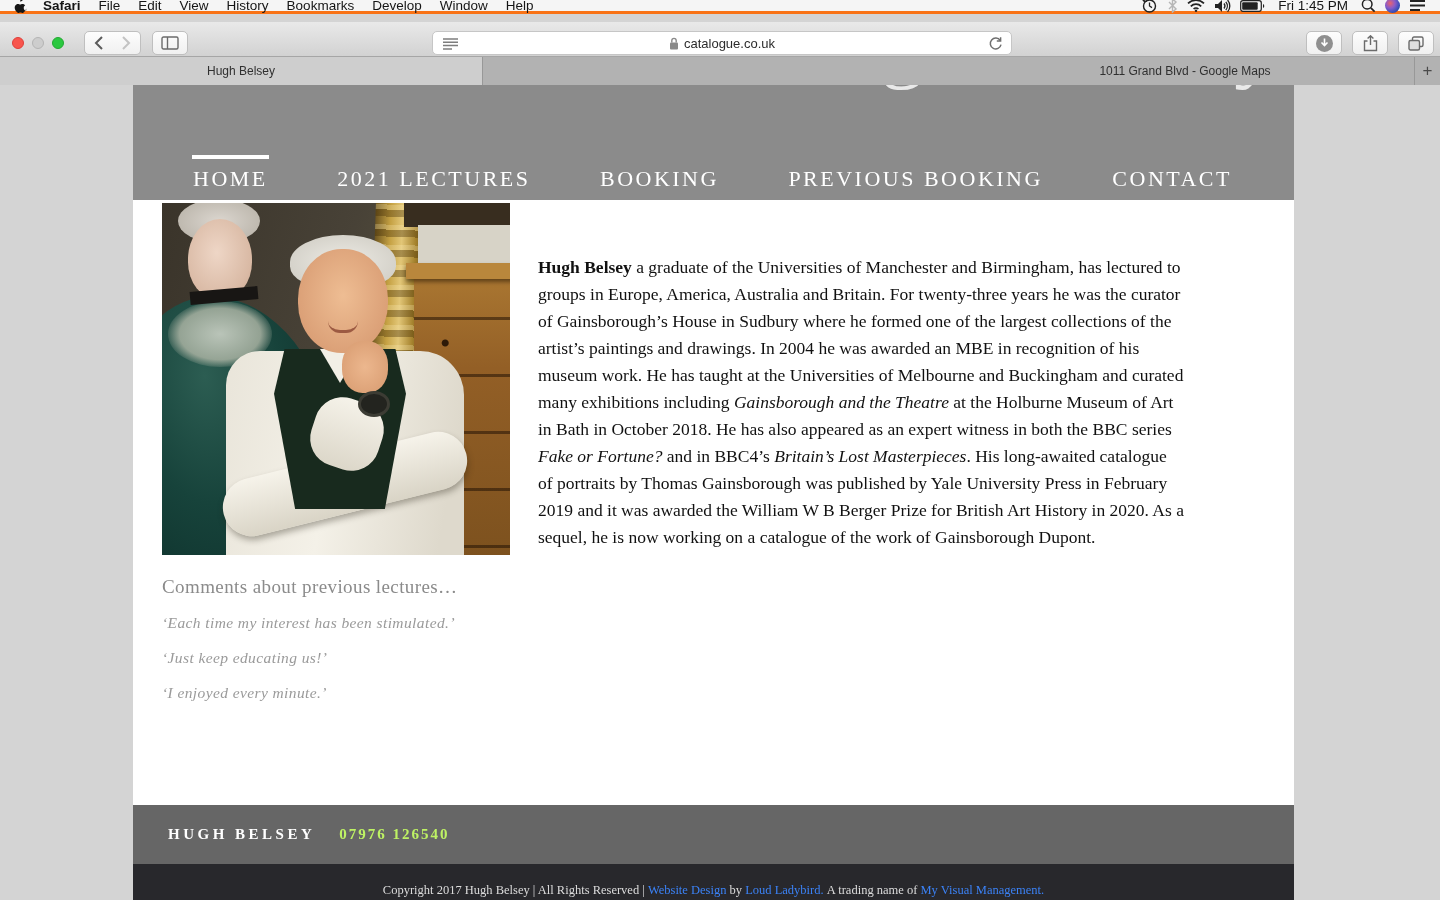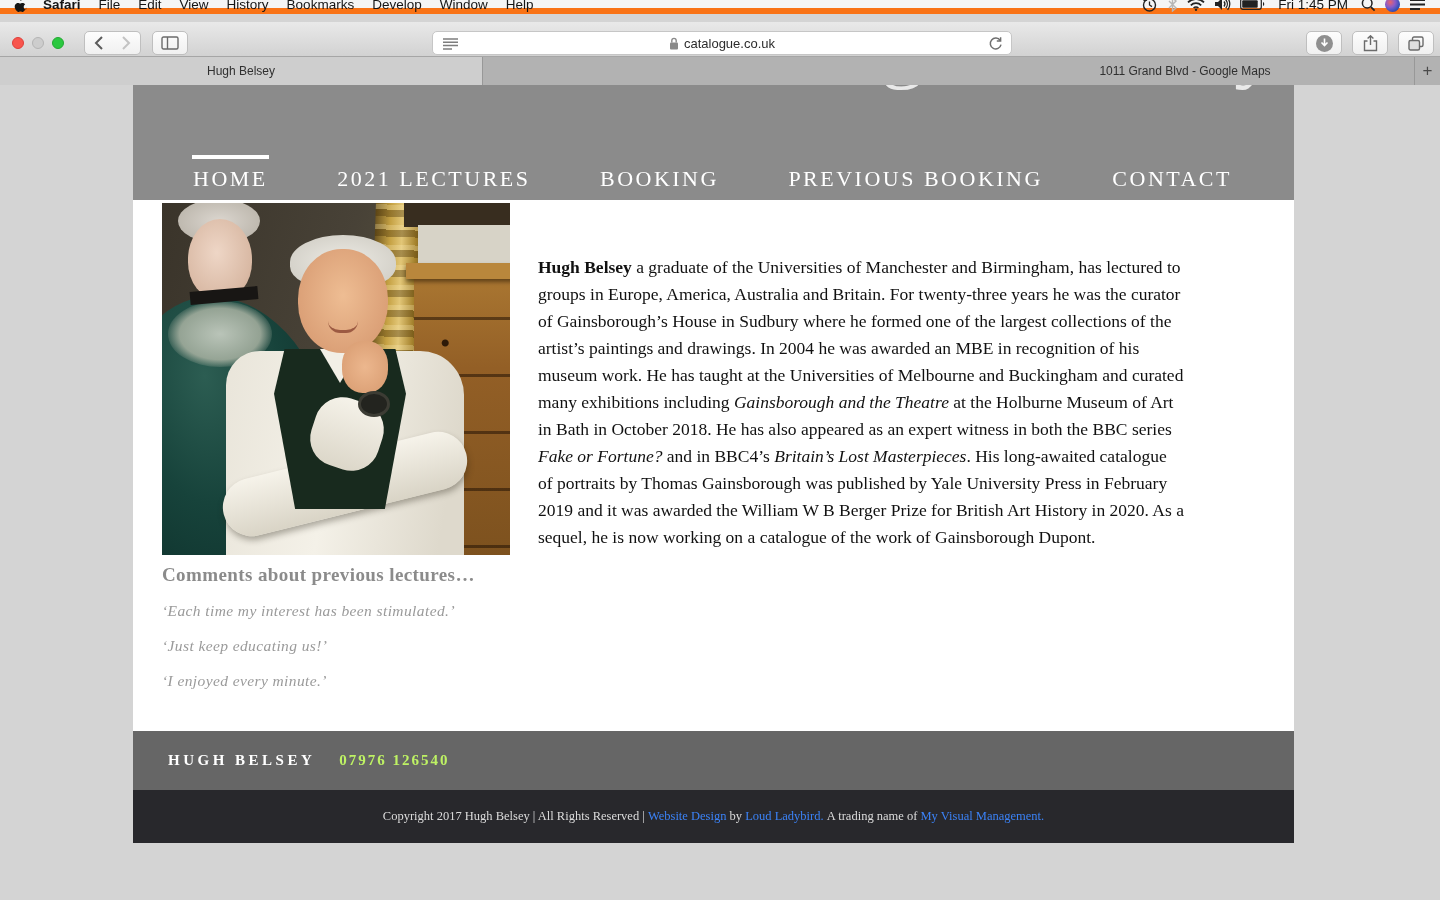--- a/index.html
+++ b/index.html
@@ -1,21 +1,21 @@
 <!DOCTYPE html>
 <html><head>
 <meta charset="utf-8">
 <style>
   html,body{margin:0;padding:0;background:#000;}
   .screen{position:relative;width:1440px;height:900px;overflow:hidden;
     background:#d4d4d4;font-family:"Liberation Sans",sans-serif;-webkit-font-smoothing:antialiased;}
 
   
   .menubar{position:absolute;top:0;left:0;width:100%;height:14px;background:#f5f5f5;
-    border-bottom:6px solid #f97316;display:flex;align-items:center;padding:0 14px;box-sizing:border-box;
+    border-bottom:3px solid #f97316;display:flex;align-items:center;padding:0 14px;box-sizing:border-box;
     font-size:13.5px;color:#151515;}
   .apple{width:14px;height:16px;margin-right:6px;display:flex;align-items:center;}
   .menu-item{padding:0 9px;white-space:nowrap;}
   .menu-item.bold{font-weight:bold;}
   .mb-right{margin-left:auto;display:flex;align-items:center;gap:9px;}
   .mb-ic{display:flex;align-items:center;justify-content:center;height:18px;}
   .mb-time{font-size:13.5px;padding:0 4px;white-space:nowrap;}
   .siri-orb{width:15px;height:15px;border-radius:50%;
     background:radial-gradient(circle at 35% 35%, #e9626a 0%, #8b5cc9 35%, #3c50b9 65%, #1b2b7a 100%);}
 
@@ -60,21 +60,21 @@
 
   .site-header{position:relative;height:115px;background:#8b8b8b;overflow:hidden;}
   .site-logo{position:absolute;right:10px;top:-93px;font-size:88px;line-height:100px;
     letter-spacing:6px;color:#e9e9e9;white-space:nowrap;}
   .site-nav{position:absolute;left:60px;right:62px;bottom:10px;display:flex;
     justify-content:space-between;align-items:flex-end;}
   .nav-item{position:relative;color:#fff;font-size:22px;letter-spacing:2.5px;line-height:22px;
     white-space:nowrap;cursor:pointer;}
   .nav-item.active::before{content:"";position:absolute;left:-1px;right:-1px;top:-13px;height:4px;background:#fff;}
 
-  .site-main{position:relative;height:531px;background:#fff;}
+  .site-main{position:relative;height:605px;background:#fff;}
 
   
   .photo{position:absolute;left:29px;top:3px;width:348px;height:352px;overflow:hidden;
     background:linear-gradient(105deg,#3a342a 0%,#484237 45%,#534d3c 62%,#4a443a 100%);}
   .photo *{position:absolute;}
   .ph-woman-dress{left:-36px;top:92px;width:205px;height:280px;border-radius:45% 55% 18% 18%;
     transform:rotate(-7deg);
     background:radial-gradient(ellipse at 42% 28%,#2c5d52 0%,#17433b 45%,#0c2d28 100%);}
   .ph-lace{left:6px;top:98px;width:104px;height:66px;border-radius:50%;opacity:.85;
     background:radial-gradient(ellipse,#d4d8cc 0%,#a9b2a2 55%,transparent 75%);}
@@ -117,21 +117,21 @@
   .ph-watch{left:196px;top:188px;width:26px;height:20px;border-radius:50%;background:#23241f;
     border:3px solid #3c3c34;}
   .ph-cuff{left:150px;top:196px;width:70px;height:70px;border-radius:40%;transform:rotate(18deg);
     background:linear-gradient(#f5f2e9,#dcd7c9);}
 
   .bio{position:absolute;left:405px;top:36px;width:646px;font-size:17.5px;line-height:27px;color:#111;}
   .bio b{font-weight:bold;}
   .bio i{font-style:italic;}
 
   .comments{position:absolute;left:29px;top:364px;}
-  .comments-heading{font-size:19px;color:#8b8b8b;letter-spacing:.4px;margin:0 0 16px 0;font-weight:bold;}
+  .comments-heading{font-size:19px;color:#8b8b8b;letter-spacing:.4px;margin:12px 0 16px 0;font-weight:normal;}
   .quote{font-size:15.5px;font-style:italic;color:#9a9a9a;margin:0 0 17px 0;letter-spacing:.4px;}
 
   .site-footer{height:59px;background:#666;display:flex;align-items:center;padding-left:35px;box-sizing:border-box;}
   .foot-name{color:#fff;font-weight:bold;font-size:15px;letter-spacing:3.5px;}
   .foot-phone{color:#bef264;font-weight:bold;font-size:15px;letter-spacing:2px;margin-left:24px;}
 
   .site-copyright{height:53px;background:#28282c;display:flex;align-items:center;justify-content:center;
     font-size:12.5px;color:#dcdcdc;}
   .copy-seg{white-space:pre-wrap;}
   .copy-seg.link{color:#3b82f6;cursor:pointer;}

